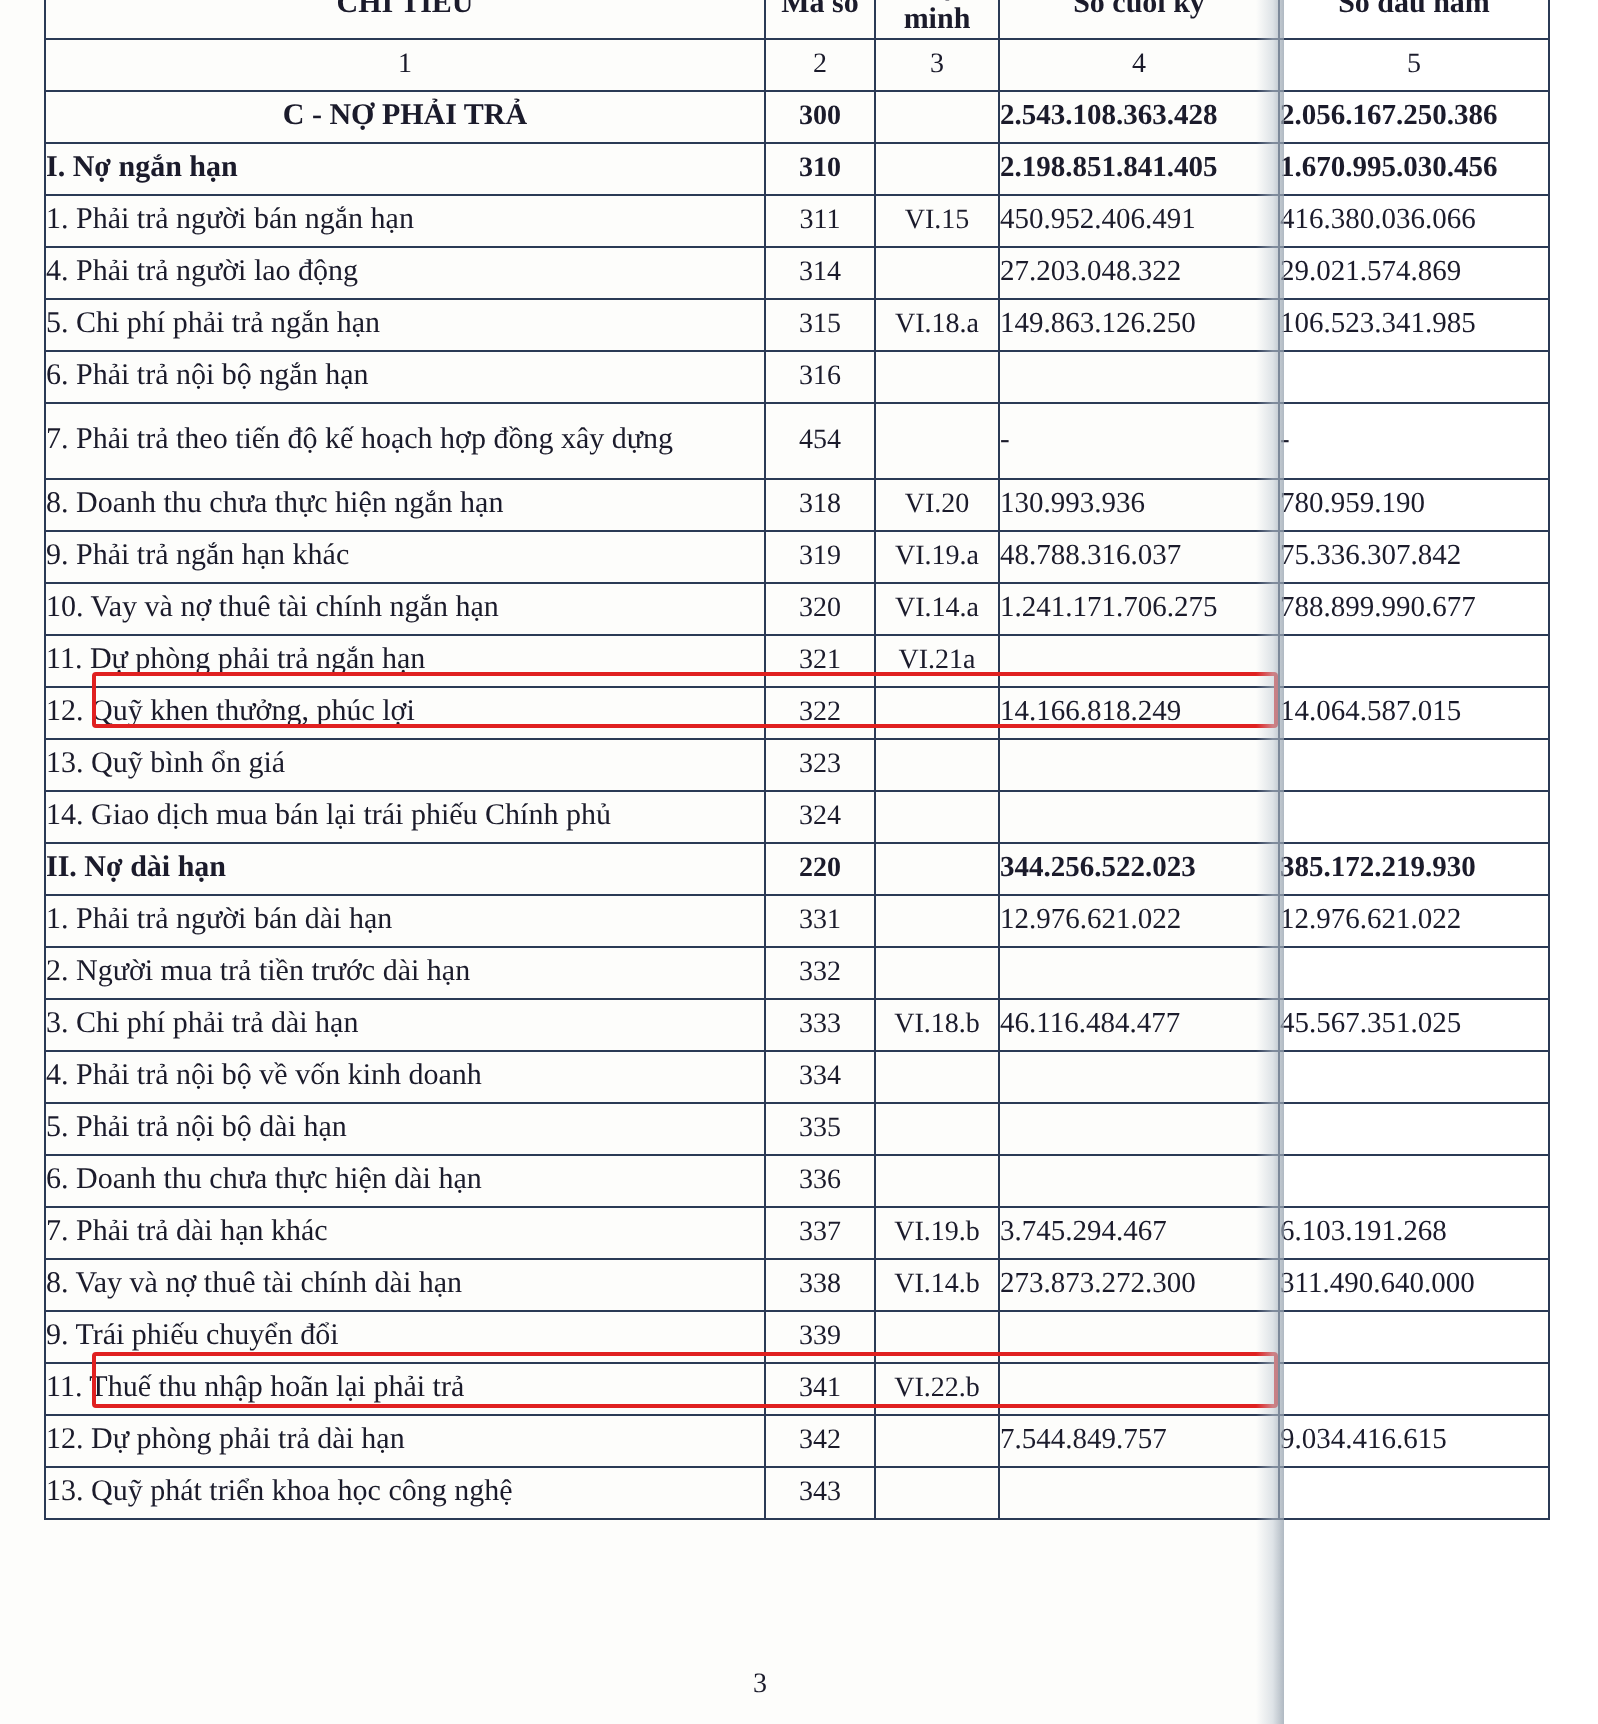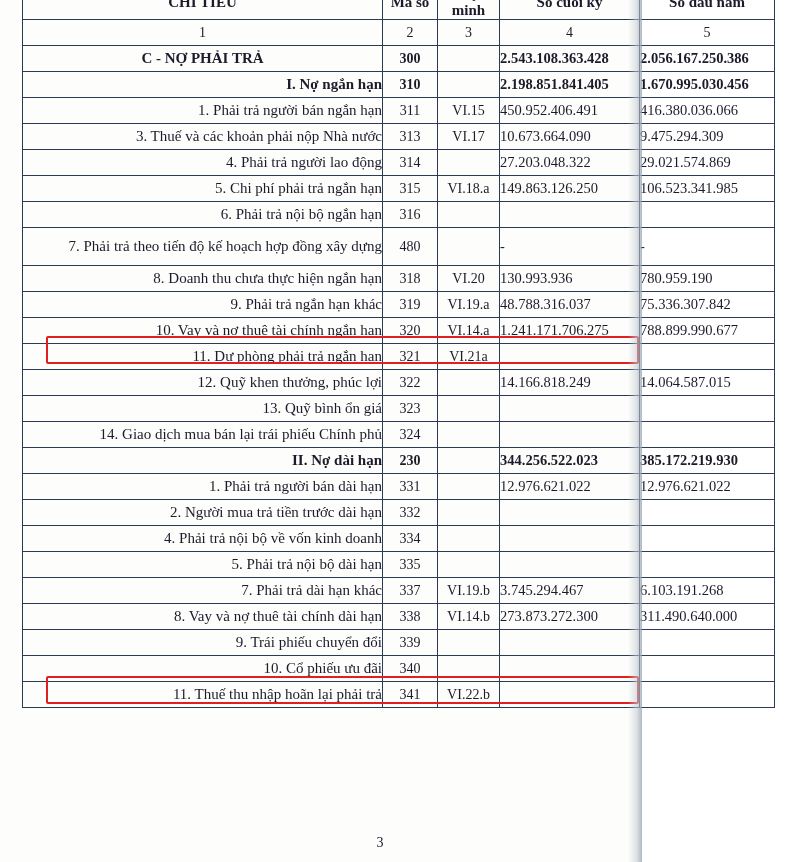--- a/index.html
+++ b/index.html
@@ -61,21 +61,21 @@
     font-weight: bold;
     font-size: 15px;
     height: 30px;
   }
   .numrow td {
     text-align: center;
     font-size: 14px;
     height: 22px;
   }
   td.name {
-    text-align: right;
+    text-align: left;
     padding-left: 8px;
     font-size: 15px;
     white-space: nowrap;
   }
   td.name.wrap {
     white-space: normal;
     line-height: 1.15;
     padding-top: 1px;
     padding-bottom: 1px;
   }
@@ -163,27 +163,20 @@
             <td class="num">1.670.995.030.456</td>
           </tr>
           <tr>
             <td class="name">1. Phải trả người bán ngắn hạn</td>
             <td class="code">311</td>
             <td class="note">VI.15</td>
             <td class="num">450.952.406.491</td>
             <td class="num">416.380.036.066</td>
           </tr>
           <tr>
-            <td class="name">3. Thuế và các khoản phải nộp Nhà nước</td>
-            <td class="code">313</td>
-            <td class="note">VI.17</td>
-            <td class="num">10.673.664.090</td>
-            <td class="num">9.475.294.309</td>
-          </tr>
-          <tr>
             <td class="name">4. Phải trả người lao động</td>
             <td class="code">314</td>
             <td class="note"></td>
             <td class="num">27.203.048.322</td>
             <td class="num">29.021.574.869</td>
           </tr>
           <tr>
             <td class="name">5. Chi phí phải trả ngắn hạn</td>
             <td class="code">315</td>
             <td class="note">VI.18.a</td>
@@ -192,21 +185,21 @@
           </tr>
           <tr>
             <td class="name">6. Phải trả nội bộ ngắn hạn</td>
             <td class="code">316</td>
             <td class="note"></td>
             <td class="num"></td>
             <td class="num"></td>
           </tr>
           <tr class="tall">
             <td class="name wrap">7. Phải trả theo tiến độ kế hoạch hợp đồng xây dựng</td>
-            <td class="code">480</td>
+            <td class="code">454</td>
             <td class="note"></td>
             <td class="num">-</td>
             <td class="num">-</td>
           </tr>
           <tr>
             <td class="name">8. Doanh thu chưa thực hiện ngắn hạn</td>
             <td class="code">318</td>
             <td class="note">VI.20</td>
             <td class="num">130.993.936</td>
             <td class="num">780.959.190</td>
@@ -248,49 +241,63 @@
           </tr>
           <tr>
             <td class="name">14. Giao dịch mua bán lại trái phiếu Chính phủ</td>
             <td class="code">324</td>
             <td class="note"></td>
             <td class="num"></td>
             <td class="num"></td>
           </tr>
           <tr class="section">
             <td class="name">II. Nợ dài hạn</td>
-            <td class="code">230</td>
+            <td class="code">220</td>
             <td class="note"></td>
             <td class="num">344.256.522.023</td>
             <td class="num">385.172.219.930</td>
           </tr>
           <tr>
             <td class="name">1. Phải trả người bán dài hạn</td>
             <td class="code">331</td>
             <td class="note"></td>
             <td class="num">12.976.621.022</td>
             <td class="num">12.976.621.022</td>
           </tr>
           <tr>
             <td class="name">2. Người mua trả tiền trước dài hạn</td>
             <td class="code">332</td>
             <td class="note"></td>
             <td class="num"></td>
             <td class="num"></td>
           </tr>
           <tr>
+            <td class="name">3. Chi phí phải trả dài hạn</td>
+            <td class="code">333</td>
+            <td class="note">VI.18.b</td>
+            <td class="num">46.116.484.477</td>
+            <td class="num">45.567.351.025</td>
+          </tr>
+          <tr>
             <td class="name">4. Phải trả nội bộ về vốn kinh doanh</td>
             <td class="code">334</td>
             <td class="note"></td>
             <td class="num"></td>
             <td class="num"></td>
           </tr>
           <tr>
             <td class="name">5. Phải trả nội bộ dài hạn</td>
             <td class="code">335</td>
+            <td class="note"></td>
+            <td class="num"></td>
+            <td class="num"></td>
+          </tr>
+          <tr>
+            <td class="name">6. Doanh thu chưa thực hiện dài hạn</td>
+            <td class="code">336</td>
             <td class="note"></td>
             <td class="num"></td>
             <td class="num"></td>
           </tr>
           <tr>
             <td class="name">7. Phải trả dài hạn khác</td>
             <td class="code">337</td>
             <td class="note">VI.19.b</td>
             <td class="num">3.745.294.467</td>
             <td class="num">6.103.191.268</td>
@@ -303,33 +310,40 @@
             <td class="num">311.490.640.000</td>
           </tr>
           <tr>
             <td class="name">9. Trái phiếu chuyển đổi</td>
             <td class="code">339</td>
             <td class="note"></td>
             <td class="num"></td>
             <td class="num"></td>
           </tr>
           <tr>
-            <td class="name">10. Cổ phiếu ưu đãi</td>
-            <td class="code">340</td>
-            <td class="note"></td>
-            <td class="num"></td>
-            <td class="num"></td>
-          </tr>
-          <tr>
             <td class="name">11. Thuế thu nhập hoãn lại phải trả</td>
             <td class="code">341</td>
             <td class="note">VI.22.b</td>
             <td class="num"></td>
             <td class="num"></td>
           </tr>
+          <tr>
+            <td class="name">12. Dự phòng phải trả dài hạn</td>
+            <td class="code">342</td>
+            <td class="note"></td>
+            <td class="num">7.544.849.757</td>
+            <td class="num">9.034.416.615</td>
+          </tr>
+          <tr>
+            <td class="name">13. Quỹ phát triển khoa học công nghệ</td>
+            <td class="code">343</td>
+            <td class="note"></td>
+            <td class="num"></td>
+            <td class="num"></td>
+          </tr>
         </tbody>
     </table>
   </div>
 
   <div class="hl" id="hl-1"></div>
   <div class="hl" id="hl-2"></div>
 
   <div class="footer-pagenum">3</div>
   <div class="page-edge"></div>
 </div>

